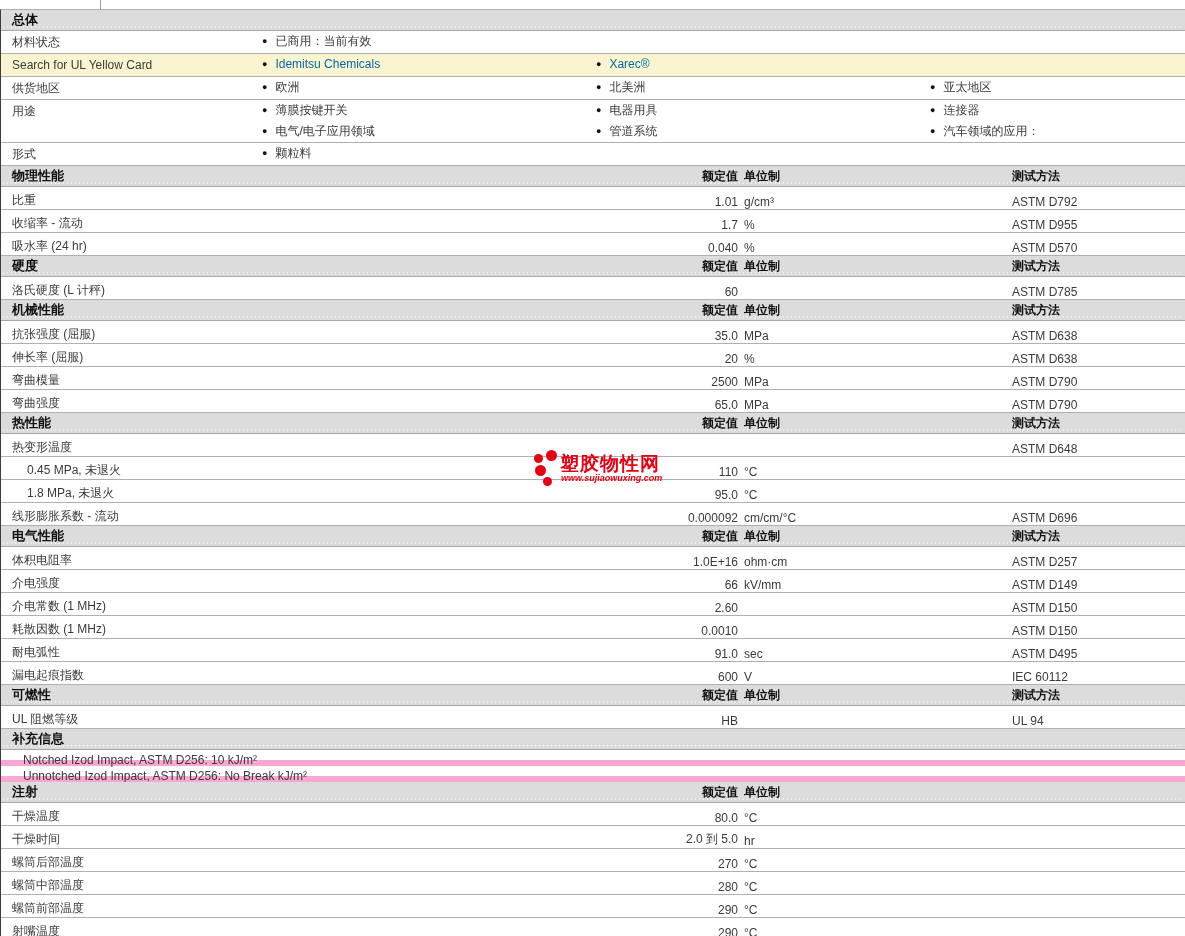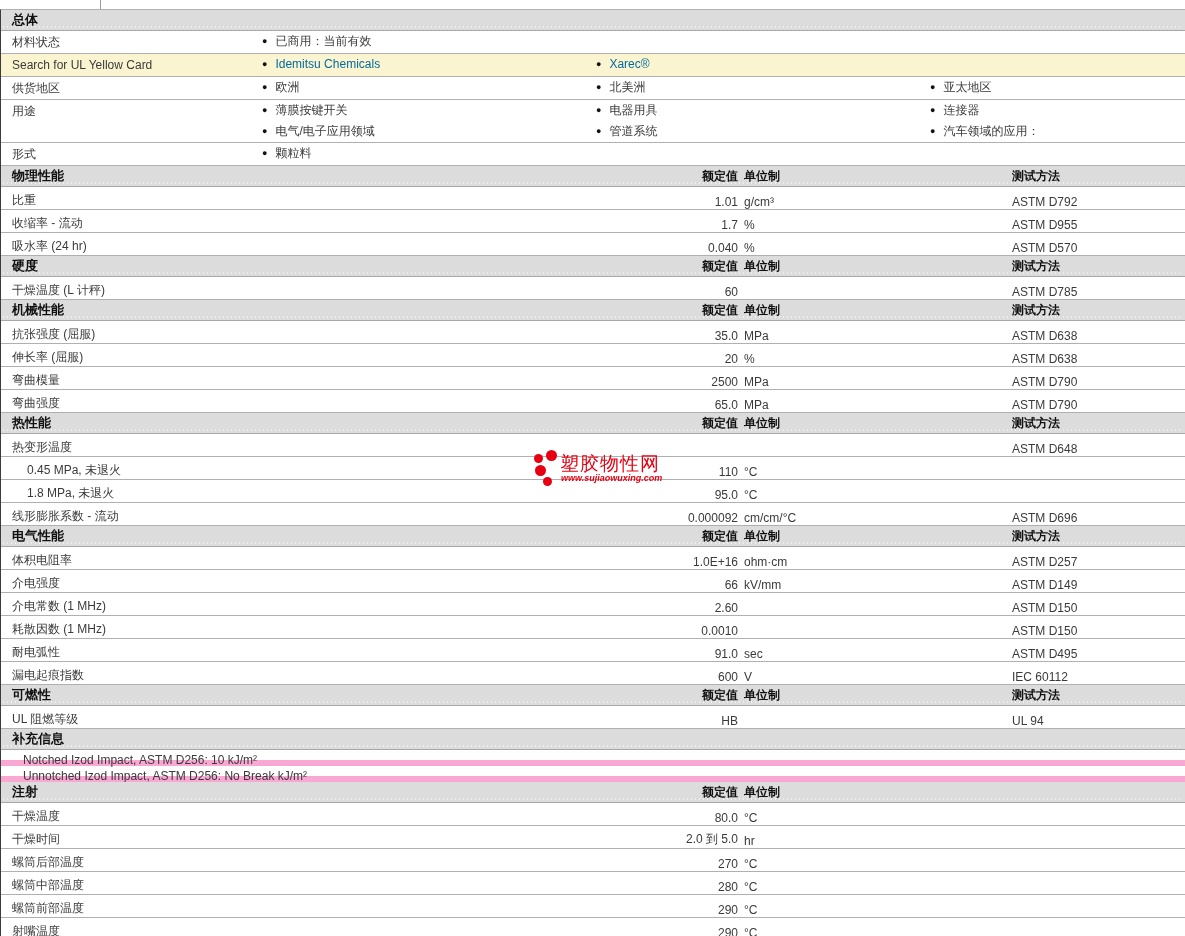--- a/index.html
+++ b/index.html
@@ -45,21 +45,21 @@
   .link-red{color:#0369a1;}
   
   .note-row{height:16px;line-height:20px;border-bottom:6px solid #f9a8d4;box-sizing:border-box;padding-left:22px;background:#fff;white-space:nowrap;}
   
   .logo{position:absolute;left:528px;top:450px;width:145px;height:36px;pointer-events:none;}
   .dot{position:absolute;border-radius:50%;background:#e60012;}
   .d1{left:6px;top:4px;width:9px;height:9px;}
   .d2{left:18px;top:0px;width:11px;height:11px;}
   .d3{left:7px;top:15px;width:11px;height:11px;}
   .d4{left:15px;top:27px;width:9px;height:9px;}
-  .logo-name{position:absolute;left:32px;top:1px;font-size:19px;font-weight:normal;color:#e60012;letter-spacing:1px;white-space:nowrap;}
+  .logo-name{position:absolute;left:32px;top:1px;font-size:19px;font-weight:bold;color:#e60012;letter-spacing:1px;white-space:nowrap;}
   .logo-url{position:absolute;left:33px;top:23px;font-size:9px;font-weight:bold;color:#e60012;white-space:nowrap;font-style:italic;}
 </style>
 </head>
 <body>
 
 <div class="top-strip">
   <div class="top-vline"></div>
 </div>
 
 <div id="datasheet">
@@ -143,21 +143,21 @@
       <div class="punit">%</div>
       <div class="pmethod">ASTM D570</div>
     </div>
     <div class="sec-header">
       <div class="sec-title">硬度</div>
       <div class="pvalue col-h">额定值</div>
       <div class="punit col-h">单位制</div>
       <div class="pmethod col-h">测试方法</div>
     </div>
     <div class="prow">
-      <div class="plabel">干燥温度 (L 计秤)</div>
+      <div class="plabel">洛氏硬度 (L 计秤)</div>
       <div class="pvalue">60</div>
       <div class="punit"></div>
       <div class="pmethod">ASTM D785</div>
     </div>
     <div class="sec-header">
       <div class="sec-title">机械性能</div>
       <div class="pvalue col-h">额定值</div>
       <div class="punit col-h">单位制</div>
       <div class="pmethod col-h">测试方法</div>
     </div>

